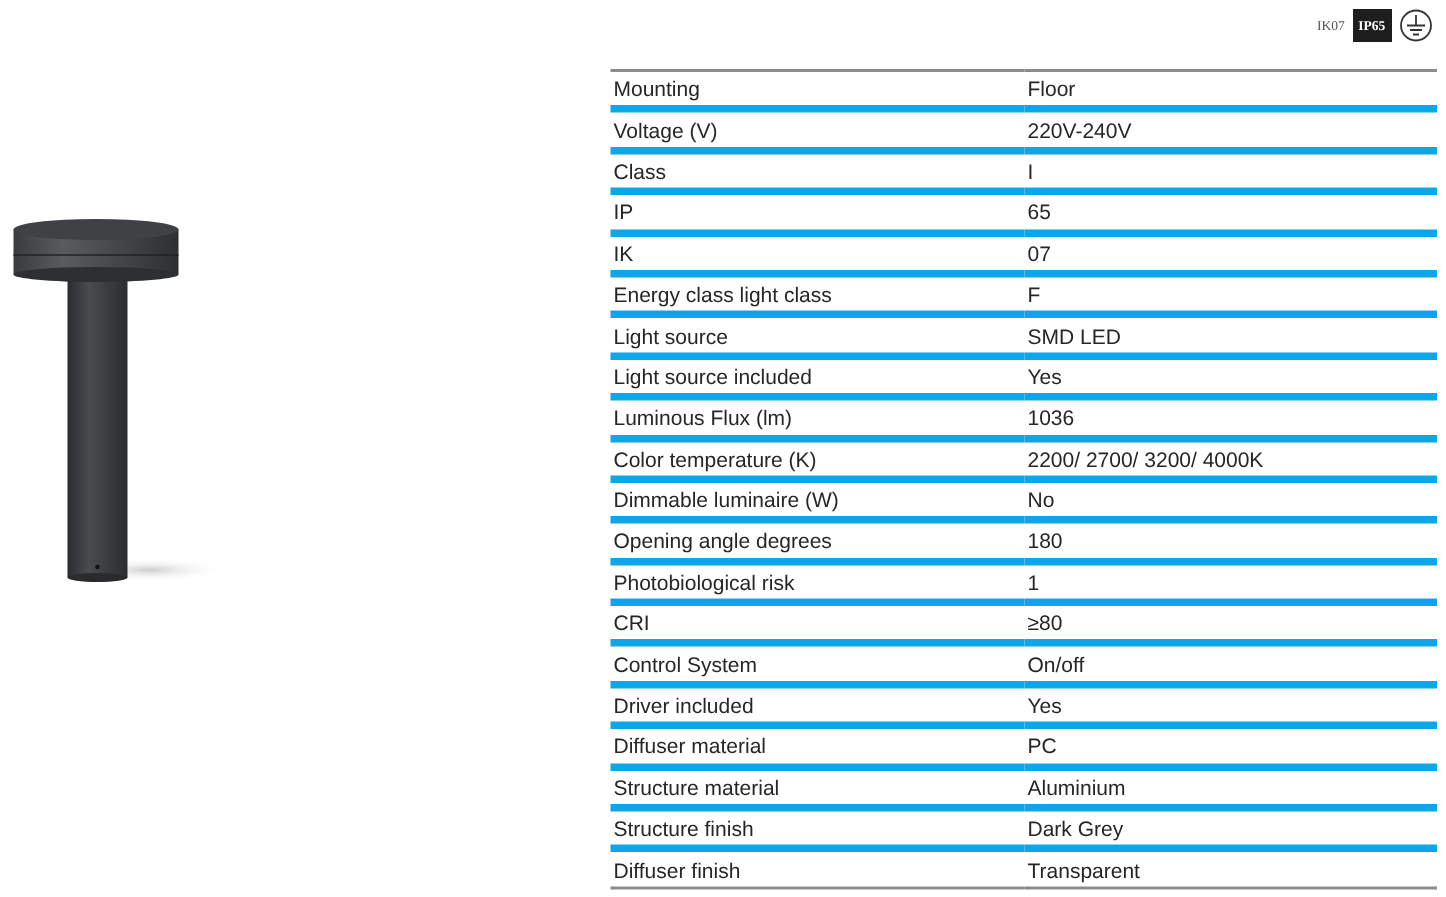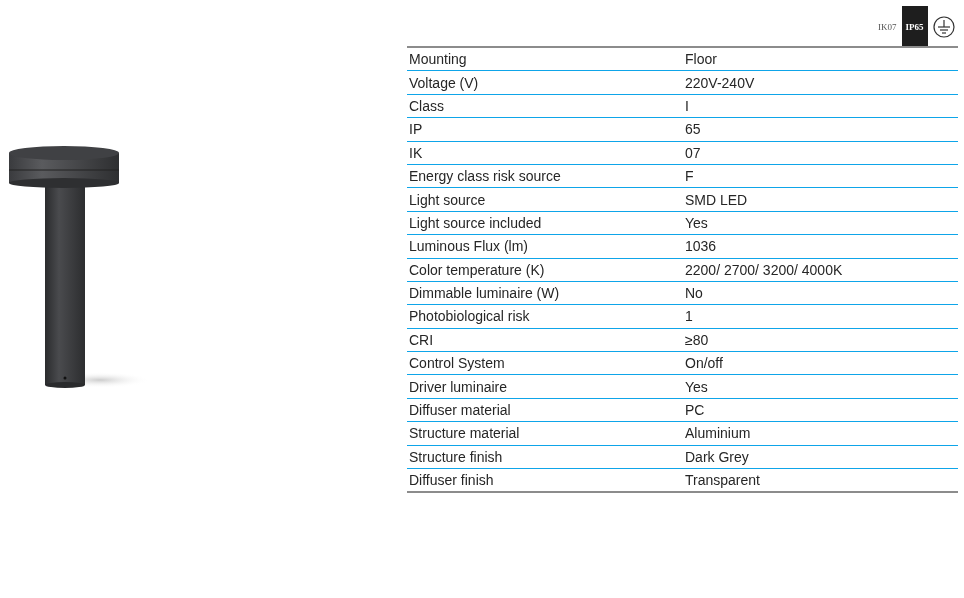--- a/index.html
+++ b/index.html
@@ -1,23 +1,23 @@
 <!DOCTYPE html>
 <html><head>
 <meta charset="utf-8">
 <style>
   html, body { margin:0; padding:0; background:#ffffff; }
   body { width:964px; height:598px; position:relative; overflow:hidden; font-family:"Liberation Sans", sans-serif; color:#222; }
   .badges { position:absolute; top:6px; left:878px; display:flex; align-items:center; gap:5px; }
   .ik { font-family:"Liberation Serif", serif; font-size:9px; color:#555; }
-  .ip { background:#1e1e1e; color:#fff; font-family:"Liberation Serif", serif; font-size:9px; font-weight:bold; padding:16px 4px; line-height:10px; }
+  .ip { background:#1e1e1e; color:#fff; font-family:"Liberation Serif", serif; font-size:9px; font-weight:bold; padding:6px 4px; line-height:10px; }
   .earth { width:22px; height:22px; }
   .product { position:absolute; left:0; top:140px; width:160px; height:260px; }
   table.specs { position:absolute; left:407px; top:46px; width:551px; border-collapse:collapse; font-size:14px; }
-  table.specs td { height:22.4px; padding:0 0 0 2px; border-top:1px solid #9a9a9a; border-bottom:1px solid #0ea5e9; white-space:nowrap; color:#262626; }
+  table.specs td { height:22.4px; padding:0 0 0 2px; border-top:1px solid #9a9a9a; border-bottom:5px solid #0ea5e9; white-space:nowrap; color:#262626; }
   table.specs tr:first-child td { border-top:2px solid #8c8c8c; }
   table.specs tr:last-child td { border-bottom:2px solid #8c8c8c;margin-top:28px; }
   td.k { width:274px; }
 </style>
 </head>
 <body>
 
 <div class="badges">
   <span class="ik">IK07</span>
   <span class="ip">IP65</span>
@@ -73,21 +73,21 @@
       </tr>
       <tr>
         <td class="k">IP</td>
         <td>65</td>
       </tr>
       <tr>
         <td class="k">IK</td>
         <td>07</td>
       </tr>
       <tr>
-        <td class="k">Energy class risk source</td>
+        <td class="k">Energy class light class</td>
         <td>F</td>
       </tr>
       <tr>
         <td class="k">Light source</td>
         <td>SMD LED</td>
       </tr>
       <tr>
         <td class="k">Light source included</td>
         <td>Yes</td>
       </tr>
@@ -97,33 +97,37 @@
       </tr>
       <tr>
         <td class="k">Color temperature (K)</td>
         <td>2200/ 2700/ 3200/ 4000K</td>
       </tr>
       <tr>
         <td class="k">Dimmable luminaire (W)</td>
         <td>No</td>
       </tr>
       <tr>
+        <td class="k">Opening angle degrees</td>
+        <td>180</td>
+      </tr>
+      <tr>
         <td class="k">Photobiological risk</td>
         <td>1</td>
       </tr>
       <tr>
         <td class="k">CRI</td>
         <td>≥80</td>
       </tr>
       <tr>
         <td class="k">Control System</td>
         <td>On/off</td>
       </tr>
       <tr>
-        <td class="k">Driver luminaire</td>
+        <td class="k">Driver included</td>
         <td>Yes</td>
       </tr>
       <tr>
         <td class="k">Diffuser material</td>
         <td>PC</td>
       </tr>
       <tr>
         <td class="k">Structure material</td>
         <td>Aluminium</td>
       </tr>

